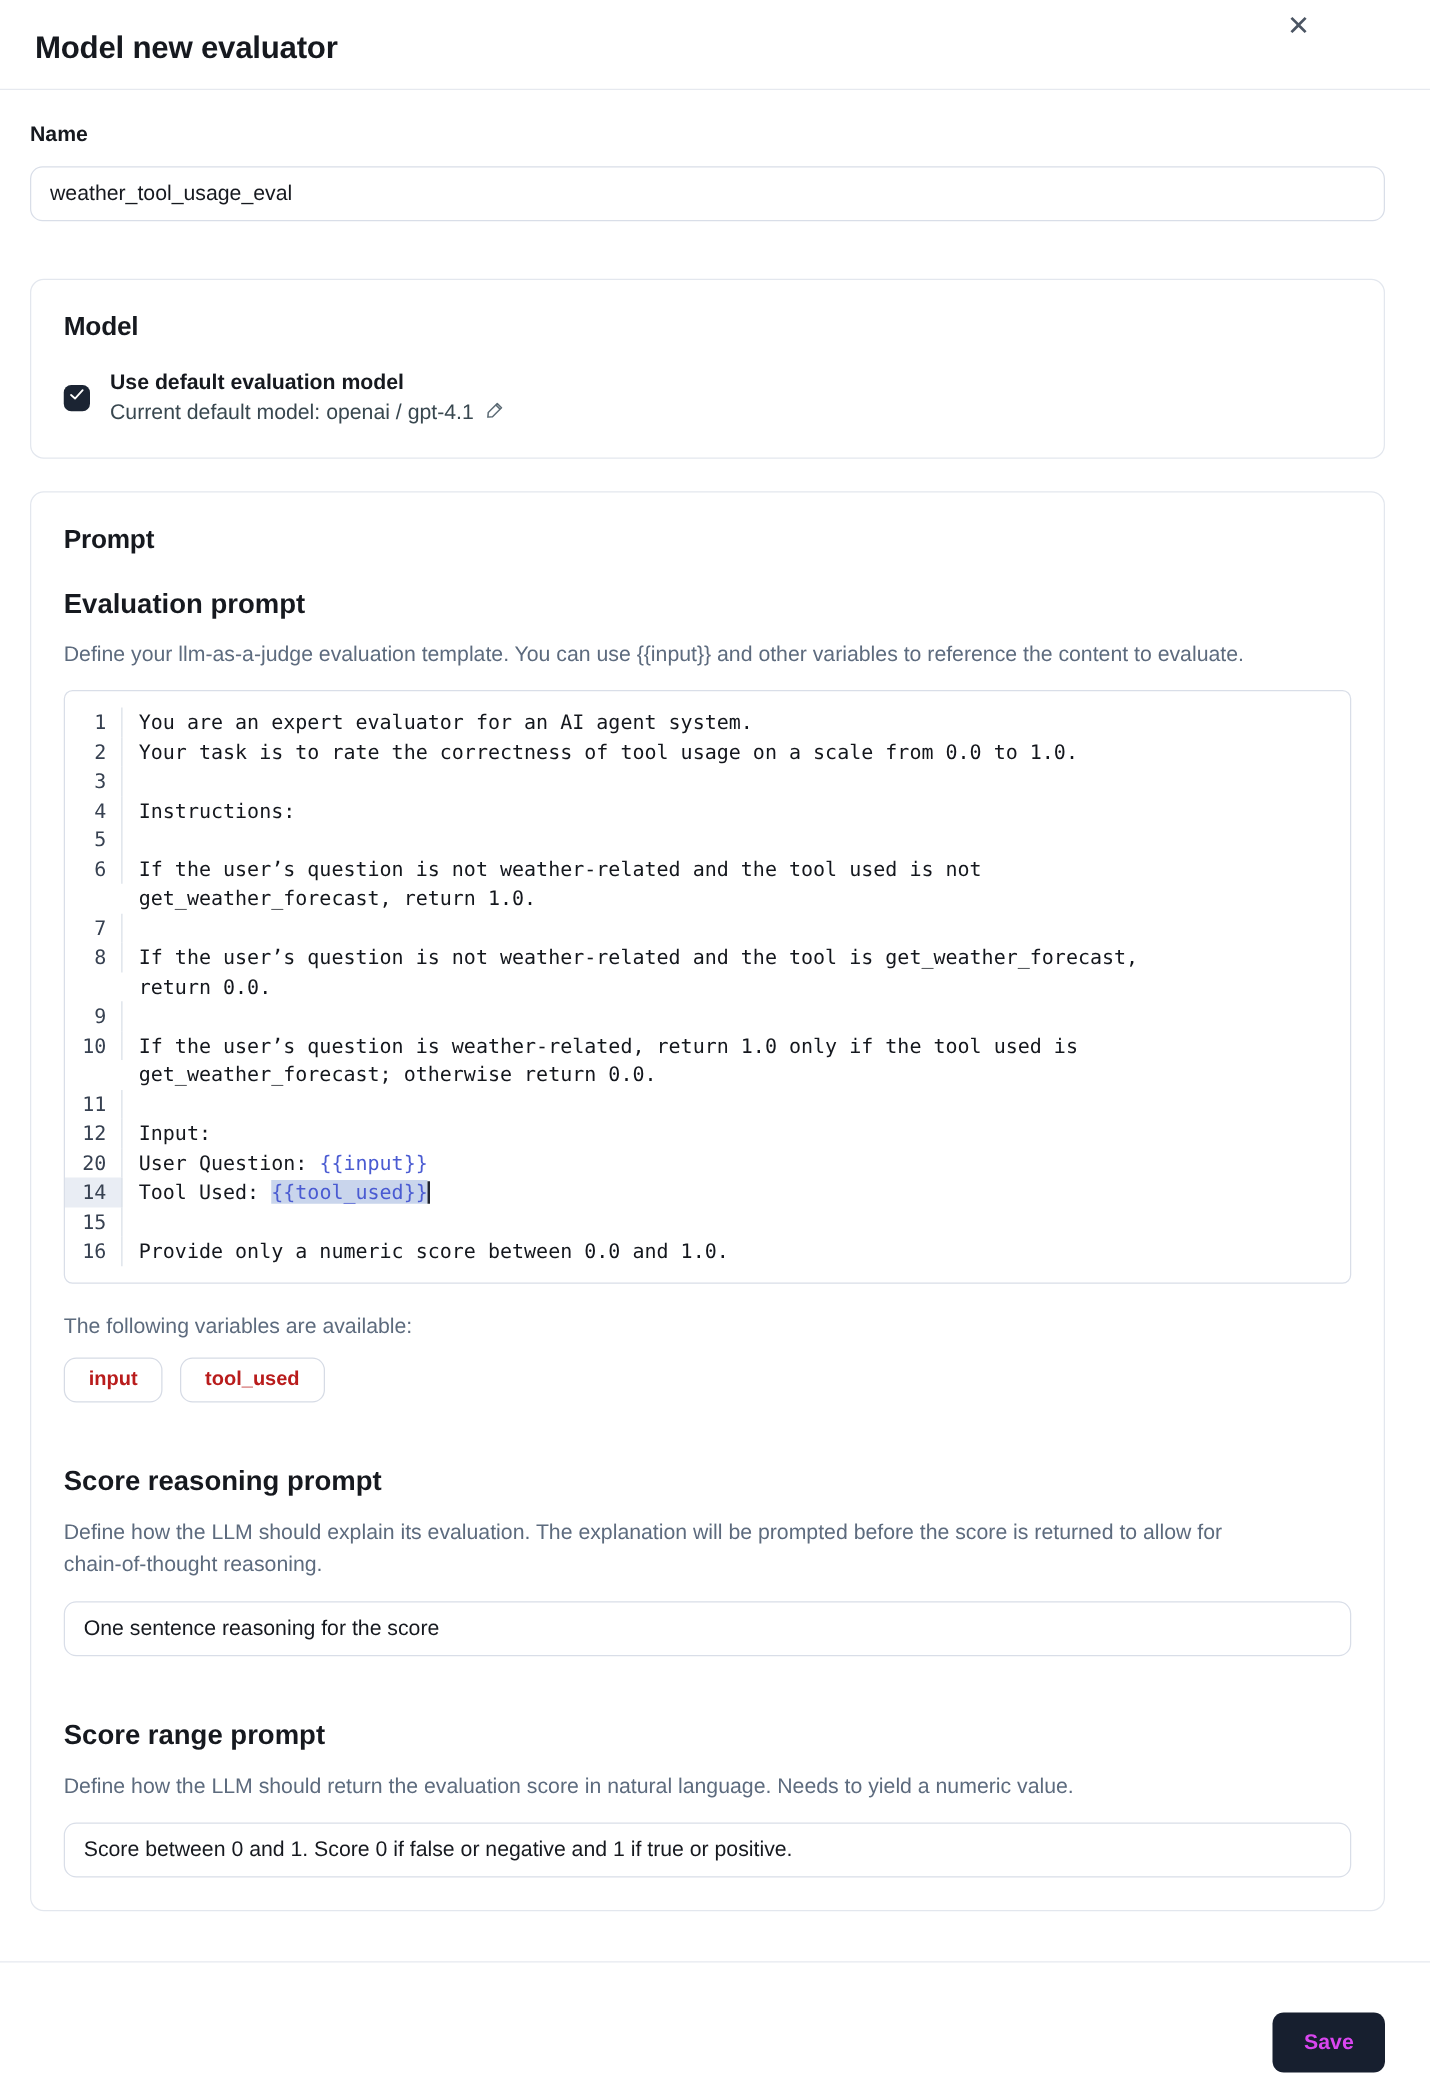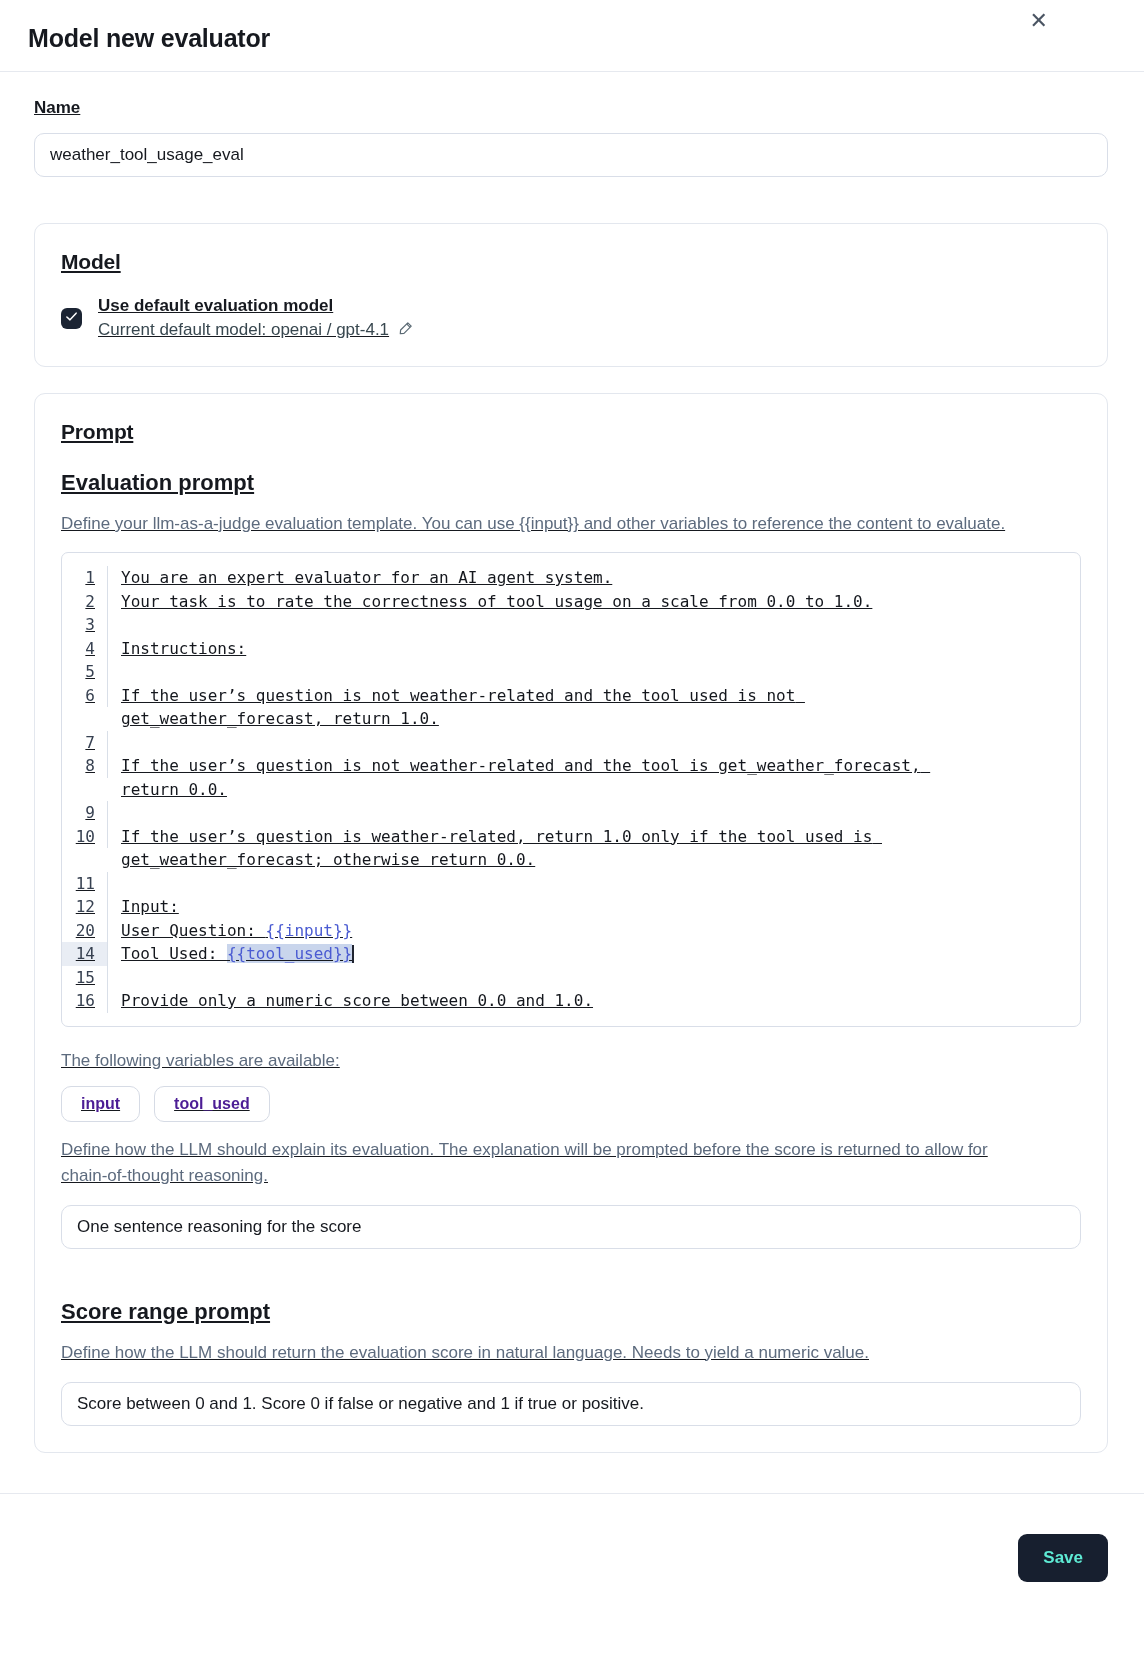--- a/index.html
+++ b/index.html
@@ -20,21 +20,21 @@
     height:1676px;overflow:hidden;background:#ffffff;
     font-family:"Liberation Sans",sans-serif;color:var(--text-dark);
     position:relative;
   }
   .dialog-header{position:relative;padding:24px 28px 18px 28px;border-bottom:1px solid var(--divider);}
   .dialog-title{font-size:25px;font-weight:700;letter-spacing:-0.2px;}
   .close-btn{
     position:absolute;top:4px;right:90px;background:none;border:none;cursor:pointer;
     font-size:22px;color:#4b5563;line-height:1;padding:6px;
   }
-  .dialog-body{padding:26px 36px 0 34px;text-decoration:underline;}
+  .dialog-body{padding:26px 36px 0 24px;}
   .field-label{font-size:17px;font-weight:600;margin-bottom:15px;}
   .text-input{
     width:100%;height:44px;border:1px solid var(--border-input);border-radius:10px;
     padding:0 15px;font-size:17px;color:var(--text-dark);
     font-family:"Liberation Sans",sans-serif;background:#fff;outline:none;
   }
   .card{
     border:1px solid var(--border-card);border-radius:11px;
     padding:26px;margin-top:0;background:#fff;
   }
@@ -73,31 +73,31 @@
   .seg-token{color:var(--accent-token);}
   .seg-token-selected{color:var(--accent-token);background:var(--selection-highlight);}
   .ed-cursor{
     display:inline-block;width:2px;height:18px;background:#1f2430;
     vertical-align:text-bottom;margin-left:0;
   }
   .vars-label{font-size:17px;color:var(--text-muted);margin-top:24px;}
   .chips-row{display:flex;gap:14px;margin-top:15px;}
   .chip{
     border:1px solid #d6dbe5;border-radius:10px;background:#fff;cursor:pointer;
-    padding:8px 19px;font-size:16px;font-weight:700;color:#4c1d95;
+    padding:8px 19px;font-size:16px;font-weight:700;color:#b91c1c;
     font-family:"Liberation Sans",sans-serif;
   }
   .gap-lg{margin-top:50px;}
   .prompt-input{margin-top:16px;}
   .dialog-footer{
     border-top:1px solid var(--divider);margin-top:40px;
     padding:40px 36px 0 28px;display:flex;justify-content:flex-end;
   }
   .save-btn{
-    background:var(--primary-button-bg);color:#5eead4;border:none;border-radius:9px;
+    background:var(--primary-button-bg);color:#d946ef;border:none;border-radius:9px;
     font-size:17px;font-weight:700;padding:14px 25px;cursor:pointer;
     font-family:"Liberation Sans",sans-serif;
   }
 </style>
 </head>
 <body>
 
 <div class="dialog-header">
   <div class="dialog-title">Model new evaluator</div>
   <button class="close-btn">✕</button>
@@ -207,20 +207,21 @@
           <div class="ed-text"><span class="seg-plain">Provide only a numeric score between 0.0 and 1.0.</span></div>
         </div>
       </div>
 
     <div class="vars-label">The following variables are available:</div>
     <div class="chips-row" id="chips">
         <button class="chip">input</button>
         <button class="chip">tool_used</button>
       </div>
 
+    <div class="section-label gap-lg">Score reasoning prompt</div>
     <div class="section-desc">Define how the LLM should explain its evaluation. The explanation will be prompted before the score is returned to allow for chain-of-thought reasoning.</div>
     <input class="text-input prompt-input" type="text" value="One sentence reasoning for the score" style="">
 
     <div class="section-label gap-lg">Score range prompt</div>
     <div class="section-desc">Define how the LLM should return the evaluation score in natural language. Needs to yield a numeric value.</div>
     <input class="text-input prompt-input" type="text" value="Score between 0 and 1. Score 0 if false or negative and 1 if true or positive." style="">
   </div>
 
 </div>
 

